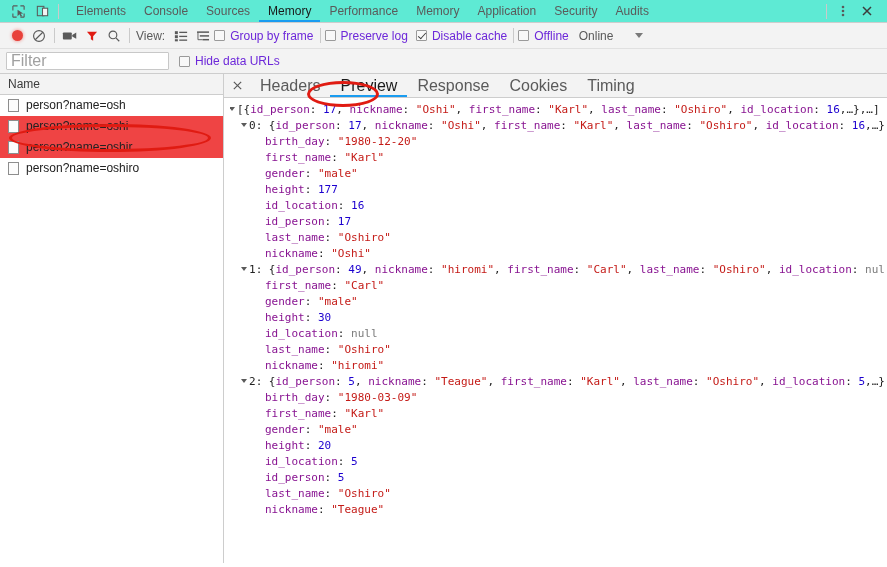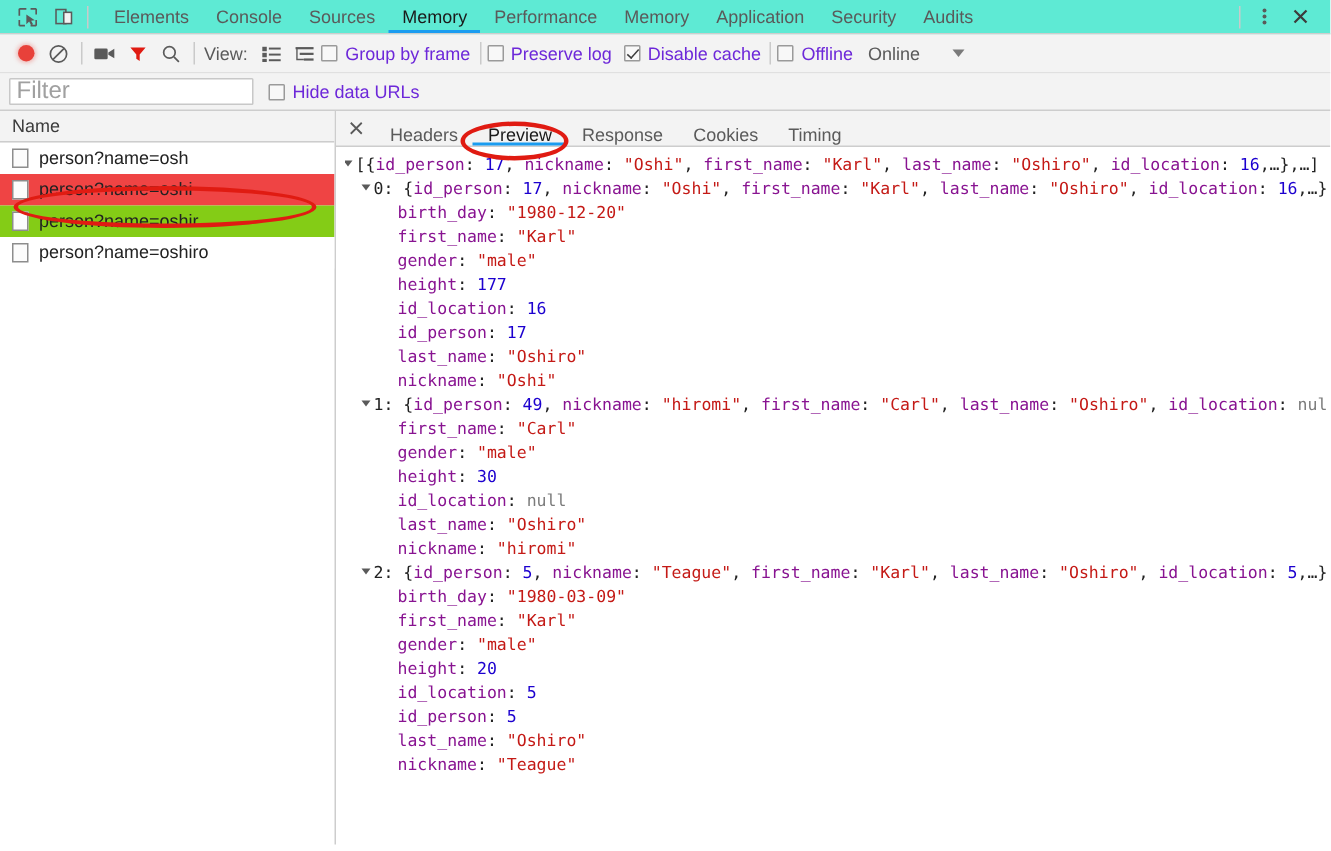--- a/index.html
+++ b/index.html
@@ -154,21 +154,21 @@
   .req-row {
     height: 21px;
     display: flex; align-items: center;
     padding-left: 8px;
     font-size: 12px;
     color: #222;
     cursor: pointer;
     border-bottom: 1px solid transparent;
   }
   .req-row:nth-child(odd) { background: #ffffff; }
-  .req-row.zebra { background: #84cc16; }
+  .req-row.zebra { background: #ef4444; }
   .req-row.selected { background: #ef4444; }
   .doc-icon {
     width: 11px; height: 13px;
     border: 1px solid #8d8d8d;
     background: #fcfcfc;
     margin-right: 7px;
     flex: 0 0 auto;
   }
 
   
@@ -180,23 +180,23 @@
     border-bottom: 1px solid #cdcdcd;
   }
   .close-x {
     width: 26px;
     display: flex; align-items: center; justify-content: center;
     cursor: pointer;
     color: #5a5a5a;
     font-size: 13px;
   }
   .subtab {
-    display: flex; align-items: flex-end;
+    display: flex; align-items: center;
     padding: 0 10px;
-    font-size: 12px;
+    font-size: 16px;
     color: #5a5a5a;
     cursor: pointer;
     position: relative;
     white-space: nowrap;
   }
   .subtab.active { color: #1a1a1a; }
   .subtab.active::after {
     content: ""; position: absolute; left: 0; right: 0; bottom: 0;
     height: 2px; background: #1a9cf0;
   }

